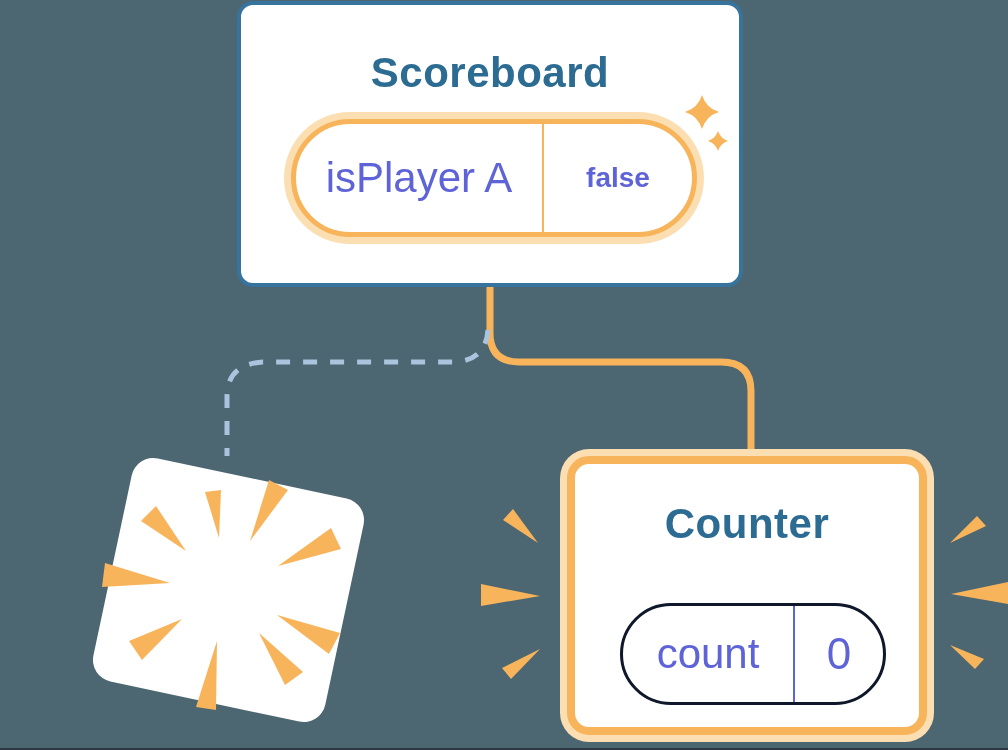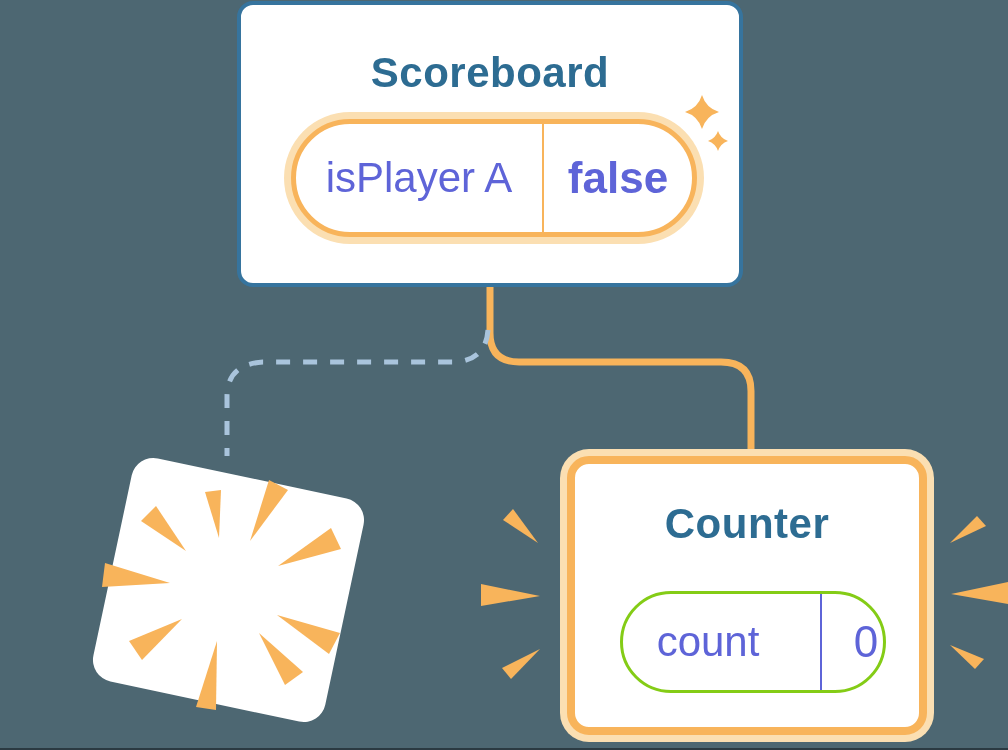--- a/index.html
+++ b/index.html
@@ -26,36 +26,36 @@
     background:#fff;box-sizing:border-box;
   }
   .state-pill.orange{
     left:50px;top:114px;width:406px;height:118px;
     border:5px solid #F8B45B;border-radius:60px;
     box-shadow:0 0 0 7px #FBDFB2;
     justify-content:flex-end;
   }
   .pill-cell{display:flex;align-items:center;justify-content:center;}
   .pill-key{color:#5E64D8;font-size:42px;}
-  .pill-val{color:#5E64D8;font-size:44px;font-weight:bold;}
+  .pill-val{color:#5E64D8;font-size:28px;font-weight:bold;}
   .orange .pill-key{flex:0 0 246px;}
   .orange .pill-val{flex:1;}
   .divider-orange{width:2px;background:#F8B45B;}
   .divider-purple{width:2px;background:#5E64D8;}
 
   
   .counter-card{
     position:absolute;left:567px;top:456px;width:360px;height:279px;
     background:#ffffff;border:8px solid #F8B45B;border-radius:22px;
     box-shadow:0 0 0 7px #FBDFB2;box-sizing:border-box;z-index:2;
   }
   .counter-card .card-title{top:36px;}
   .state-pill.purple{
-    left:45px;top:127px;width:266px;height:102px;
-    border:3px solid #84cc16;border-radius:52px;gap:27px;
+    left:45px;top:139px;width:266px;height:102px;
+    border:3px solid #0f172a;border-radius:52px;
   }
   .purple .pill-key{flex:0 0 170px;font-weight:normal;}
   .purple .pill-val{flex:1;font-weight:normal;font-size:44px;}
 
   
   .destroyed-card{
     position:absolute;left:110px;top:476px;width:237px;height:228px;
     background:#ffffff;border-radius:22px;transform:rotate(12deg);
     z-index:2;
   }

